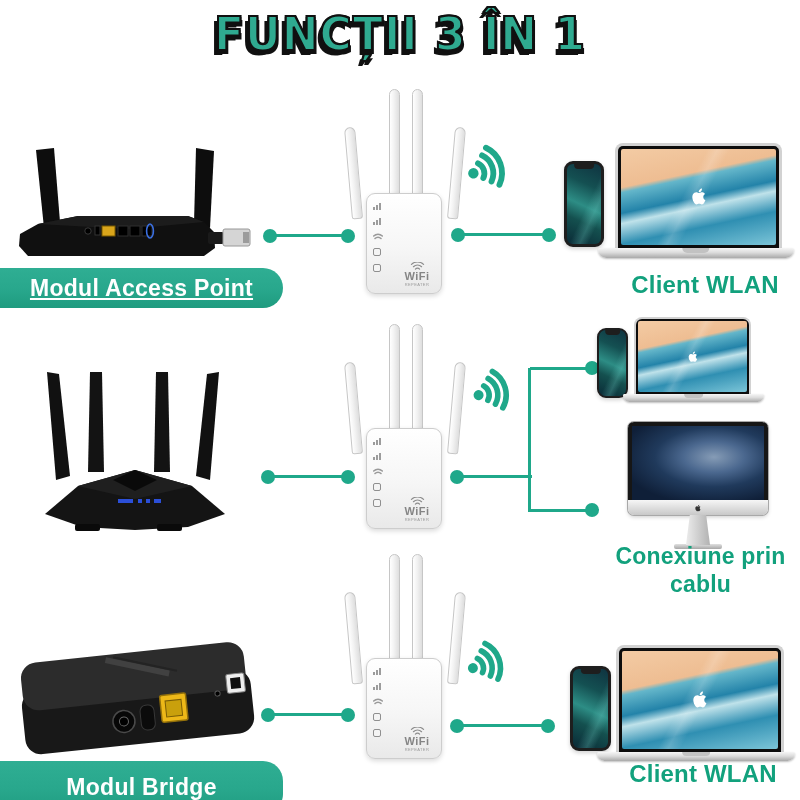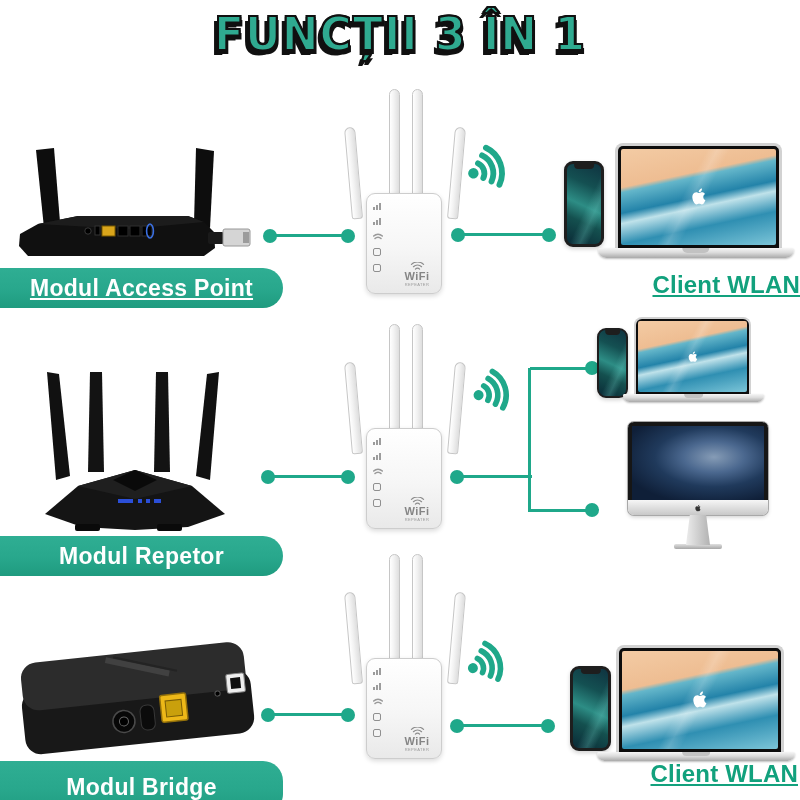--- a/index.html
+++ b/index.html
@@ -38,21 +38,21 @@
     display:flex; align-items:center; justify-content:center;
     color:var(--banner-text); font-size:23px; font-weight:bold; letter-spacing:.3px;
   }
   .banner1 { top:268px;text-decoration:underline; }
   .banner2 { top:536px; }
   .banner3 { top:761px; height:53px; }
 
   
   .client-label {
     position:absolute; color:var(--client-label); font-weight:bold;
-    font-size:24px; text-align:right; letter-spacing:.2px;text-decoration:underline;
+    font-size:24px; text-align:center; letter-spacing:.2px;
   }
   .label1 { left:610px; top:271px; width:190px; }
   .label2 { left:608px; top:542px; width:185px; font-size:23px; line-height:28px; }
   .label3 { left:608px; top:760px; width:190px; }
 
   
   .wifi-sig { position:absolute; width:52px; height:52px; }
   .wifi-sig path { fill:none; stroke:var(--accent); stroke-width:2.7; stroke-linecap:round; }
   .wifi-sig circle { fill:var(--accent); }
   .wifi1 { left:462px; top:142px; transform:rotate(70deg); }
@@ -349,22 +349,23 @@
       <div class="imac-chin">
         <svg width="8" height="10" viewBox="0 0 24 28">
           <path fill="#333" d="M17.1 14.6c0-2.4 2-3.6 2.1-3.7-1.1-1.7-2.9-1.9-3.5-2-1.5-.2-2.9.9-3.7.9-.8 0-1.9-.9-3.2-.9-1.6 0-3.2 1-4 2.4-1.7 3-.4 7.4 1.2 9.8.8 1.2 1.8 2.5 3 2.4 1.2 0 1.7-.8 3.2-.8 1.5 0 1.9.8 3.2.8 1.3 0 2.2-1.2 3-2.4.9-1.4 1.3-2.7 1.3-2.8-.1 0-2.6-1-2.6-3.7zM14.6 7.6c.7-.8 1.1-1.9 1-3.1-1 0-2.2.7-2.9 1.5-.6.7-1.2 1.9-1 3 1.1.1 2.2-.6 2.9-1.4z"></path>
         </svg>
       </div>
     </div>
     <div class="imac-neck"></div>
     <div class="imac-foot"></div>
   </div>
 
-  <div class="banner banner2">
-    <span>Modul Repetor</span>
+  <div class="client-label label2">
+    <div>Conexiune prin</div>
+    <div>cablu</div>
   </div>
 
   <svg class="bridge" width="250" height="124" viewBox="0 0 250 124">
     <g transform="rotate(-6 125 62)">
       <rect x="10" y="40" width="230" height="64" rx="16" fill="#181818"></rect>
       <rect x="12" y="12" width="224" height="48" rx="16" fill="#2c2c2c"></rect>
       <line x1="98" y1="17" x2="160" y2="37" stroke="#414141" stroke-width="6"></line>
       <line x1="106" y1="15" x2="168" y2="35" stroke="#232323" stroke-width="2"></line>
       <circle cx="110" cy="80" r="11" fill="#070707" stroke="#4a4a4a" stroke-width="1.5"></circle>
       <circle cx="110" cy="80" r="4.5" fill="#000" stroke="#6a6a6a"></circle>

